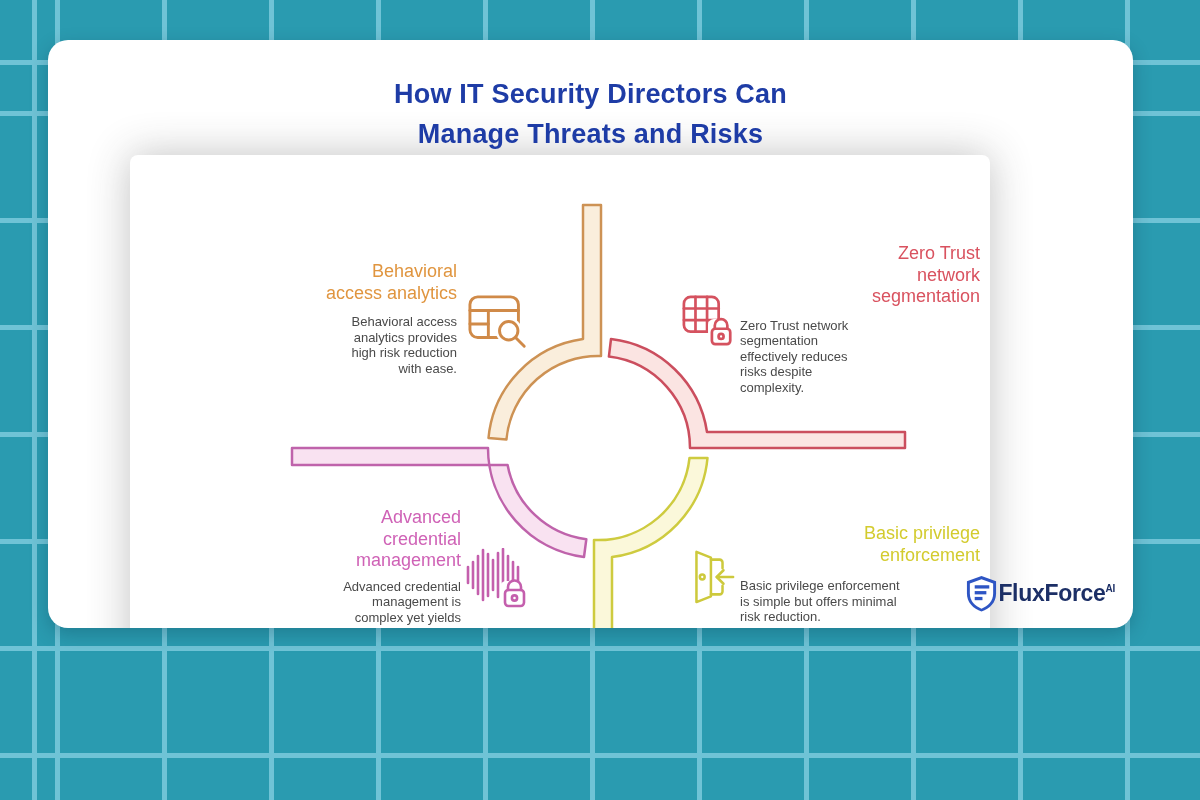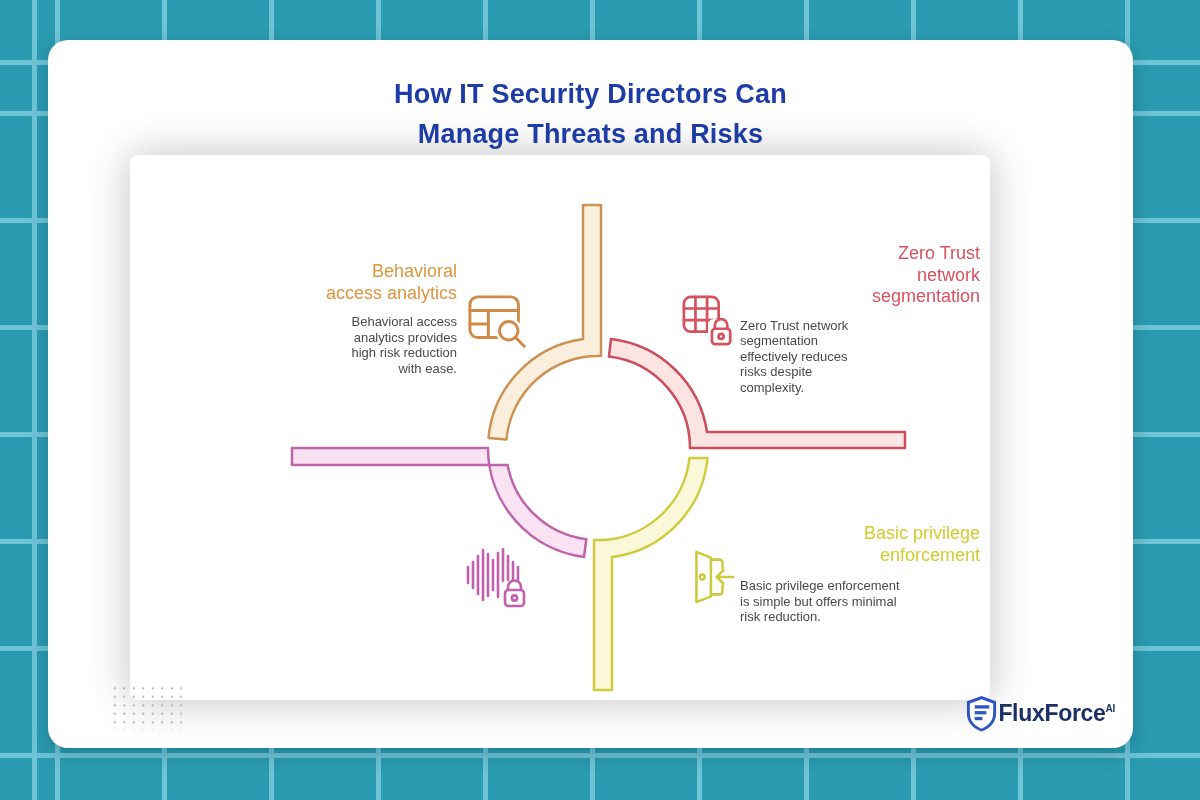--- a/index.html
+++ b/index.html
@@ -7,21 +7,21 @@
   body {
     font-family:"Liberation Sans", sans-serif;
     background-color:#2a9bb0;
     background-image:
       repeating-linear-gradient(90deg, #6fc3d6 0 5px, transparent 5px 107px),
       repeating-linear-gradient(0deg,  #6fc3d6 0 5px, transparent 5px 107px);
     background-position:55px 0, 0 65px;
     position:relative;
   }
   .card {
-    position:absolute; left:48px; top:40px; width:1085px; height:708px;
+    position:absolute; left:48px; top:40px; width:1085px; height:588px;
     background:#ffffff; border-radius:20px;
     box-shadow:0 6px 18px rgba(0,40,60,.25);
     overflow:hidden;
   }
   .inner-panel {
     position:absolute; left:82px; top:115px; width:860px; height:545px;
     background:#ffffff; border-radius:8px;
     box-shadow:0 0 42px rgba(50,50,50,.30);
   }
   .title {
@@ -116,20 +116,29 @@
         <line x1="3" y1="15" x2="39" y2="15"></line>
         <line x1="3" y1="27" x2="39" y2="27"></line>
         <rect x="28" y="26" width="28" height="30" rx="6" fill="#ffffff" stroke="none"></rect>
         <path d="M35,36 v-3.5 a6.5,6.5 0 0 1 13,0 V36"></path>
         <rect x="32" y="36" width="19" height="16" rx="3.5"></rect>
         <circle cx="41.5" cy="44" r="2.6"></circle>
       </g>
     </svg>
   </div>
 
+  <div class="qblock q-bl align-r">
+    <div class="q-heading" style="color: rgb(207, 98, 182);">Advanced
+credential
+management</div>
+    <div class="q-body">Advanced credential
+management is
+complex yet yields
+limited risk reduction.</div>
+  </div>
   <div class="q-icon icon-bl">
     <svg width="70" height="64" viewBox="0 0 70 64">
       <g fill="none" stroke-width="2.6" stroke-linecap="round" stroke-linejoin="round" stroke="#c45fad">
         <line x1="4" y1="19" x2="4" y2="35"></line>
         <line x1="9" y1="14" x2="9" y2="40"></line>
         <line x1="14" y1="8" x2="14" y2="46"></line>
         <line x1="19" y1="2" x2="19" y2="52"></line>
         <line x1="24" y1="6" x2="24" y2="48"></line>
         <line x1="29" y1="12" x2="29" y2="42"></line>
         <line x1="34" y1="5" x2="34" y2="49"></line>

